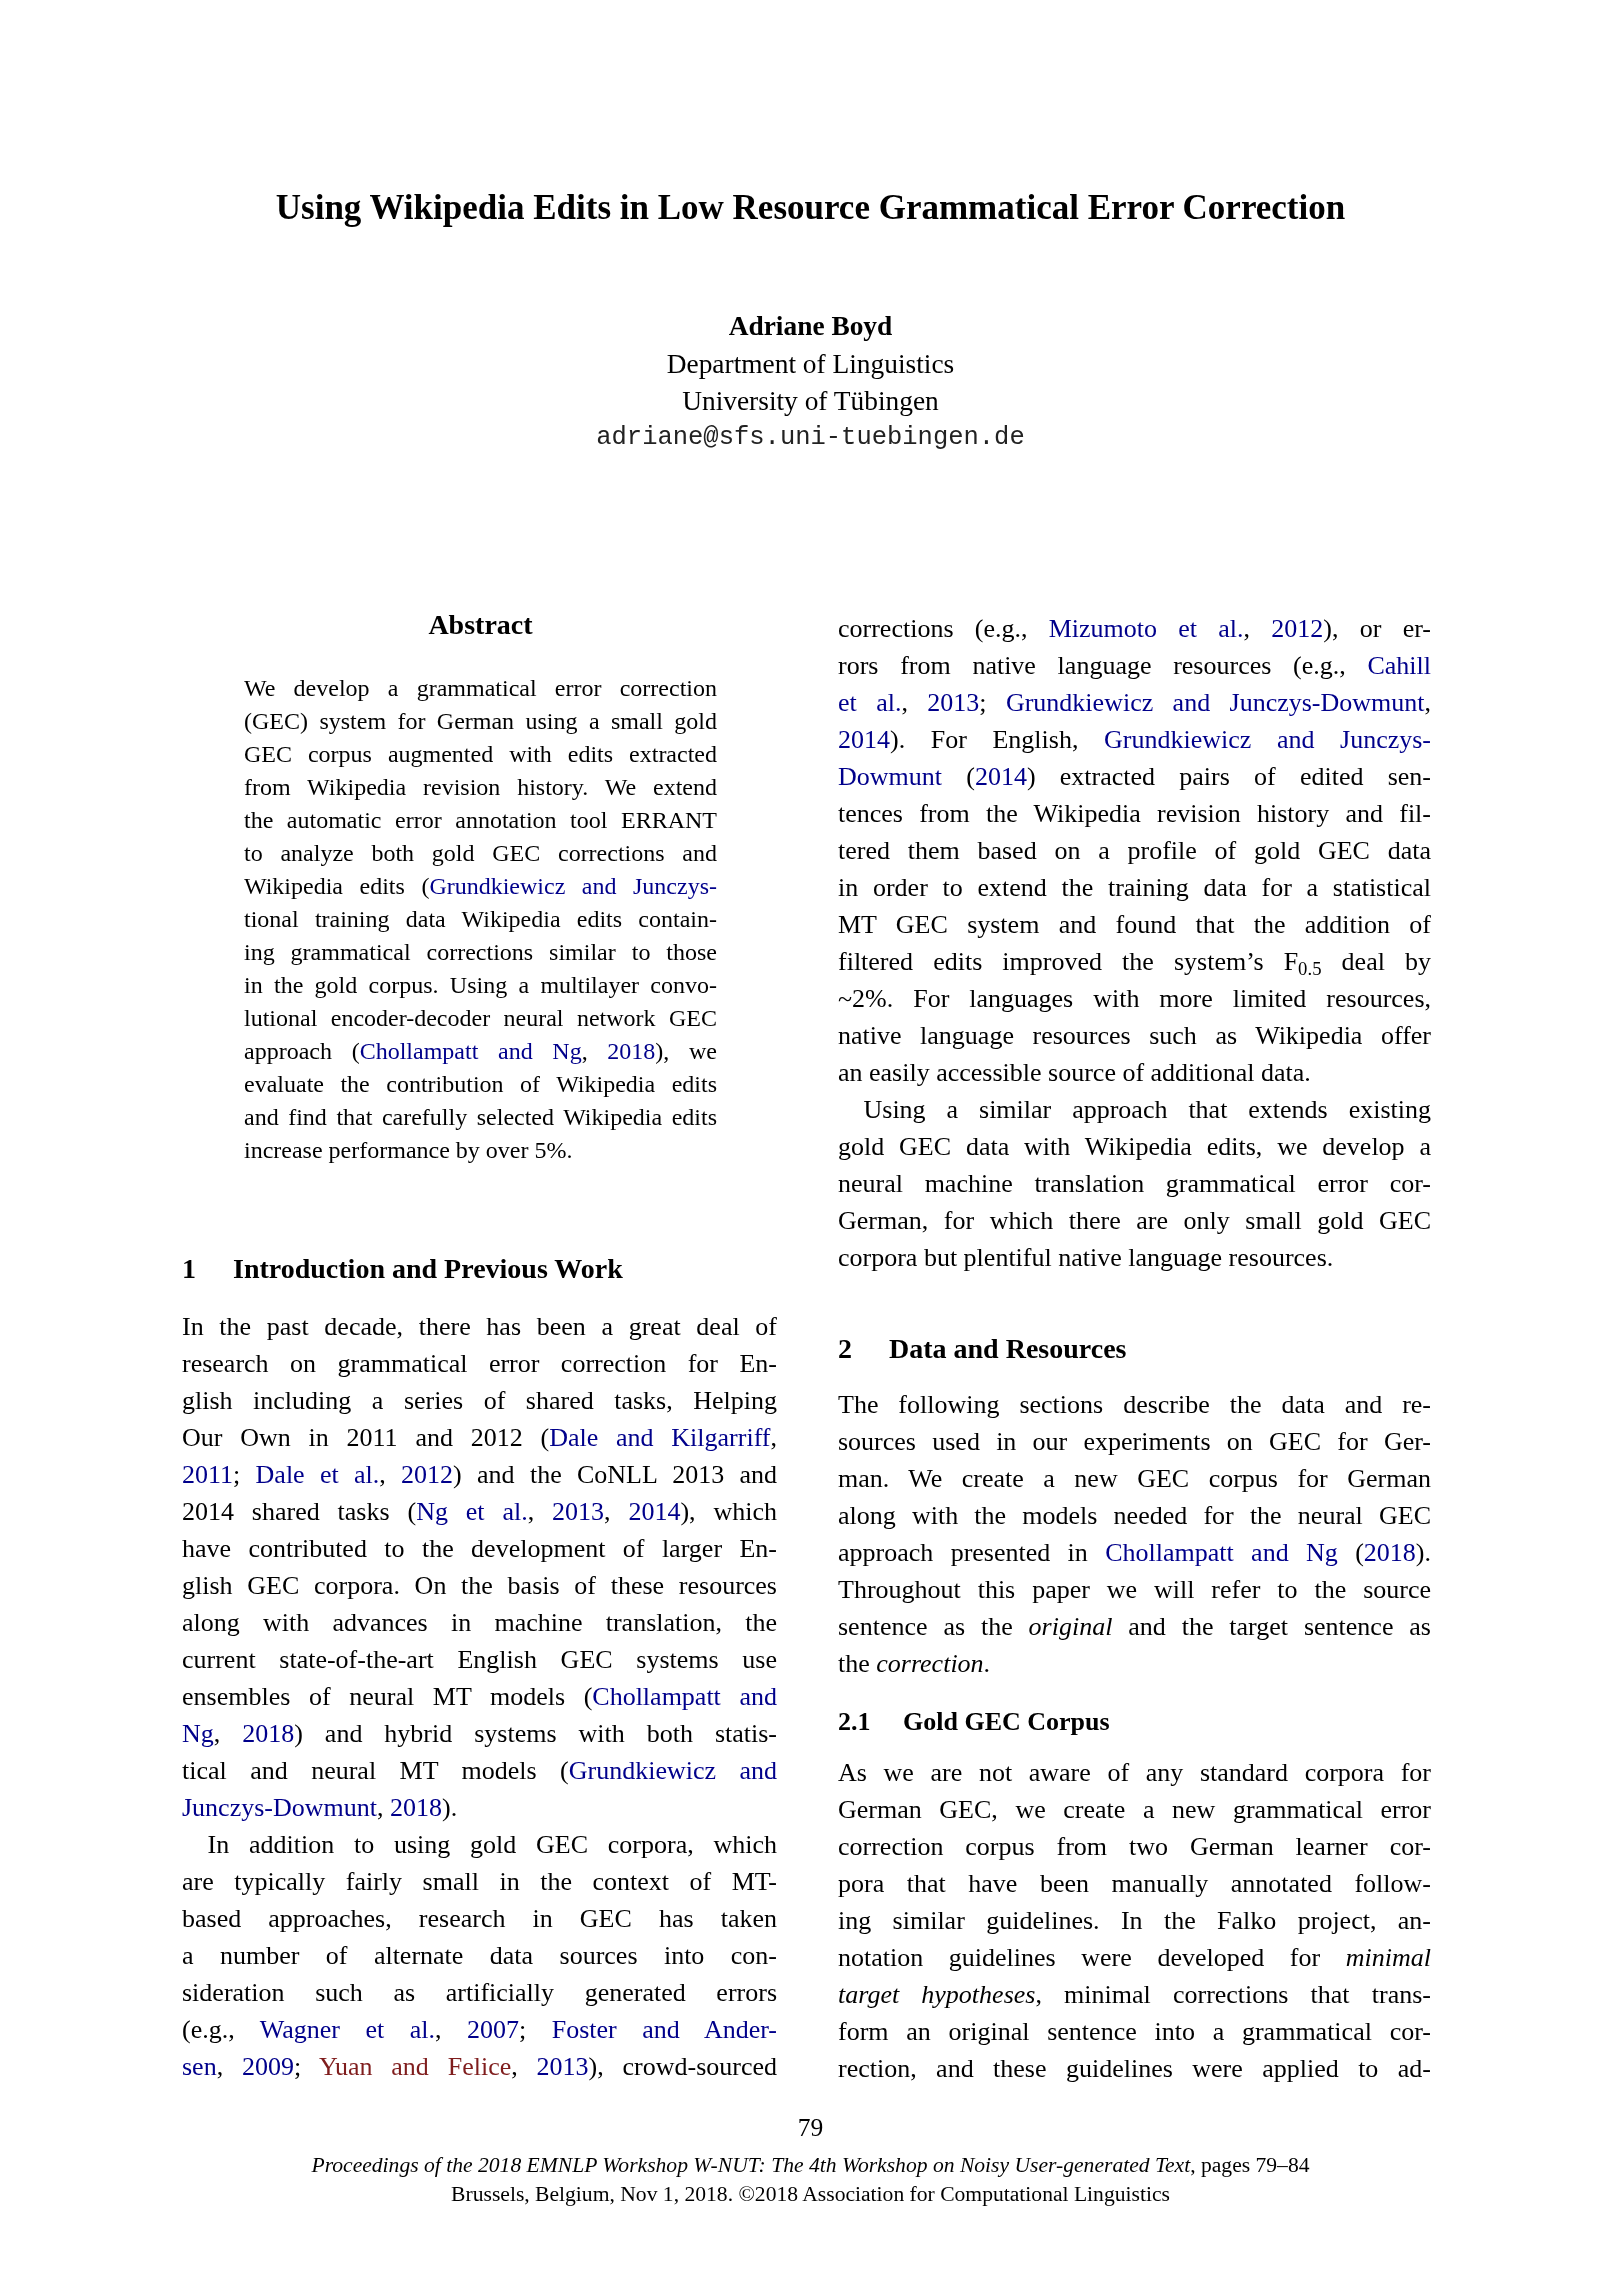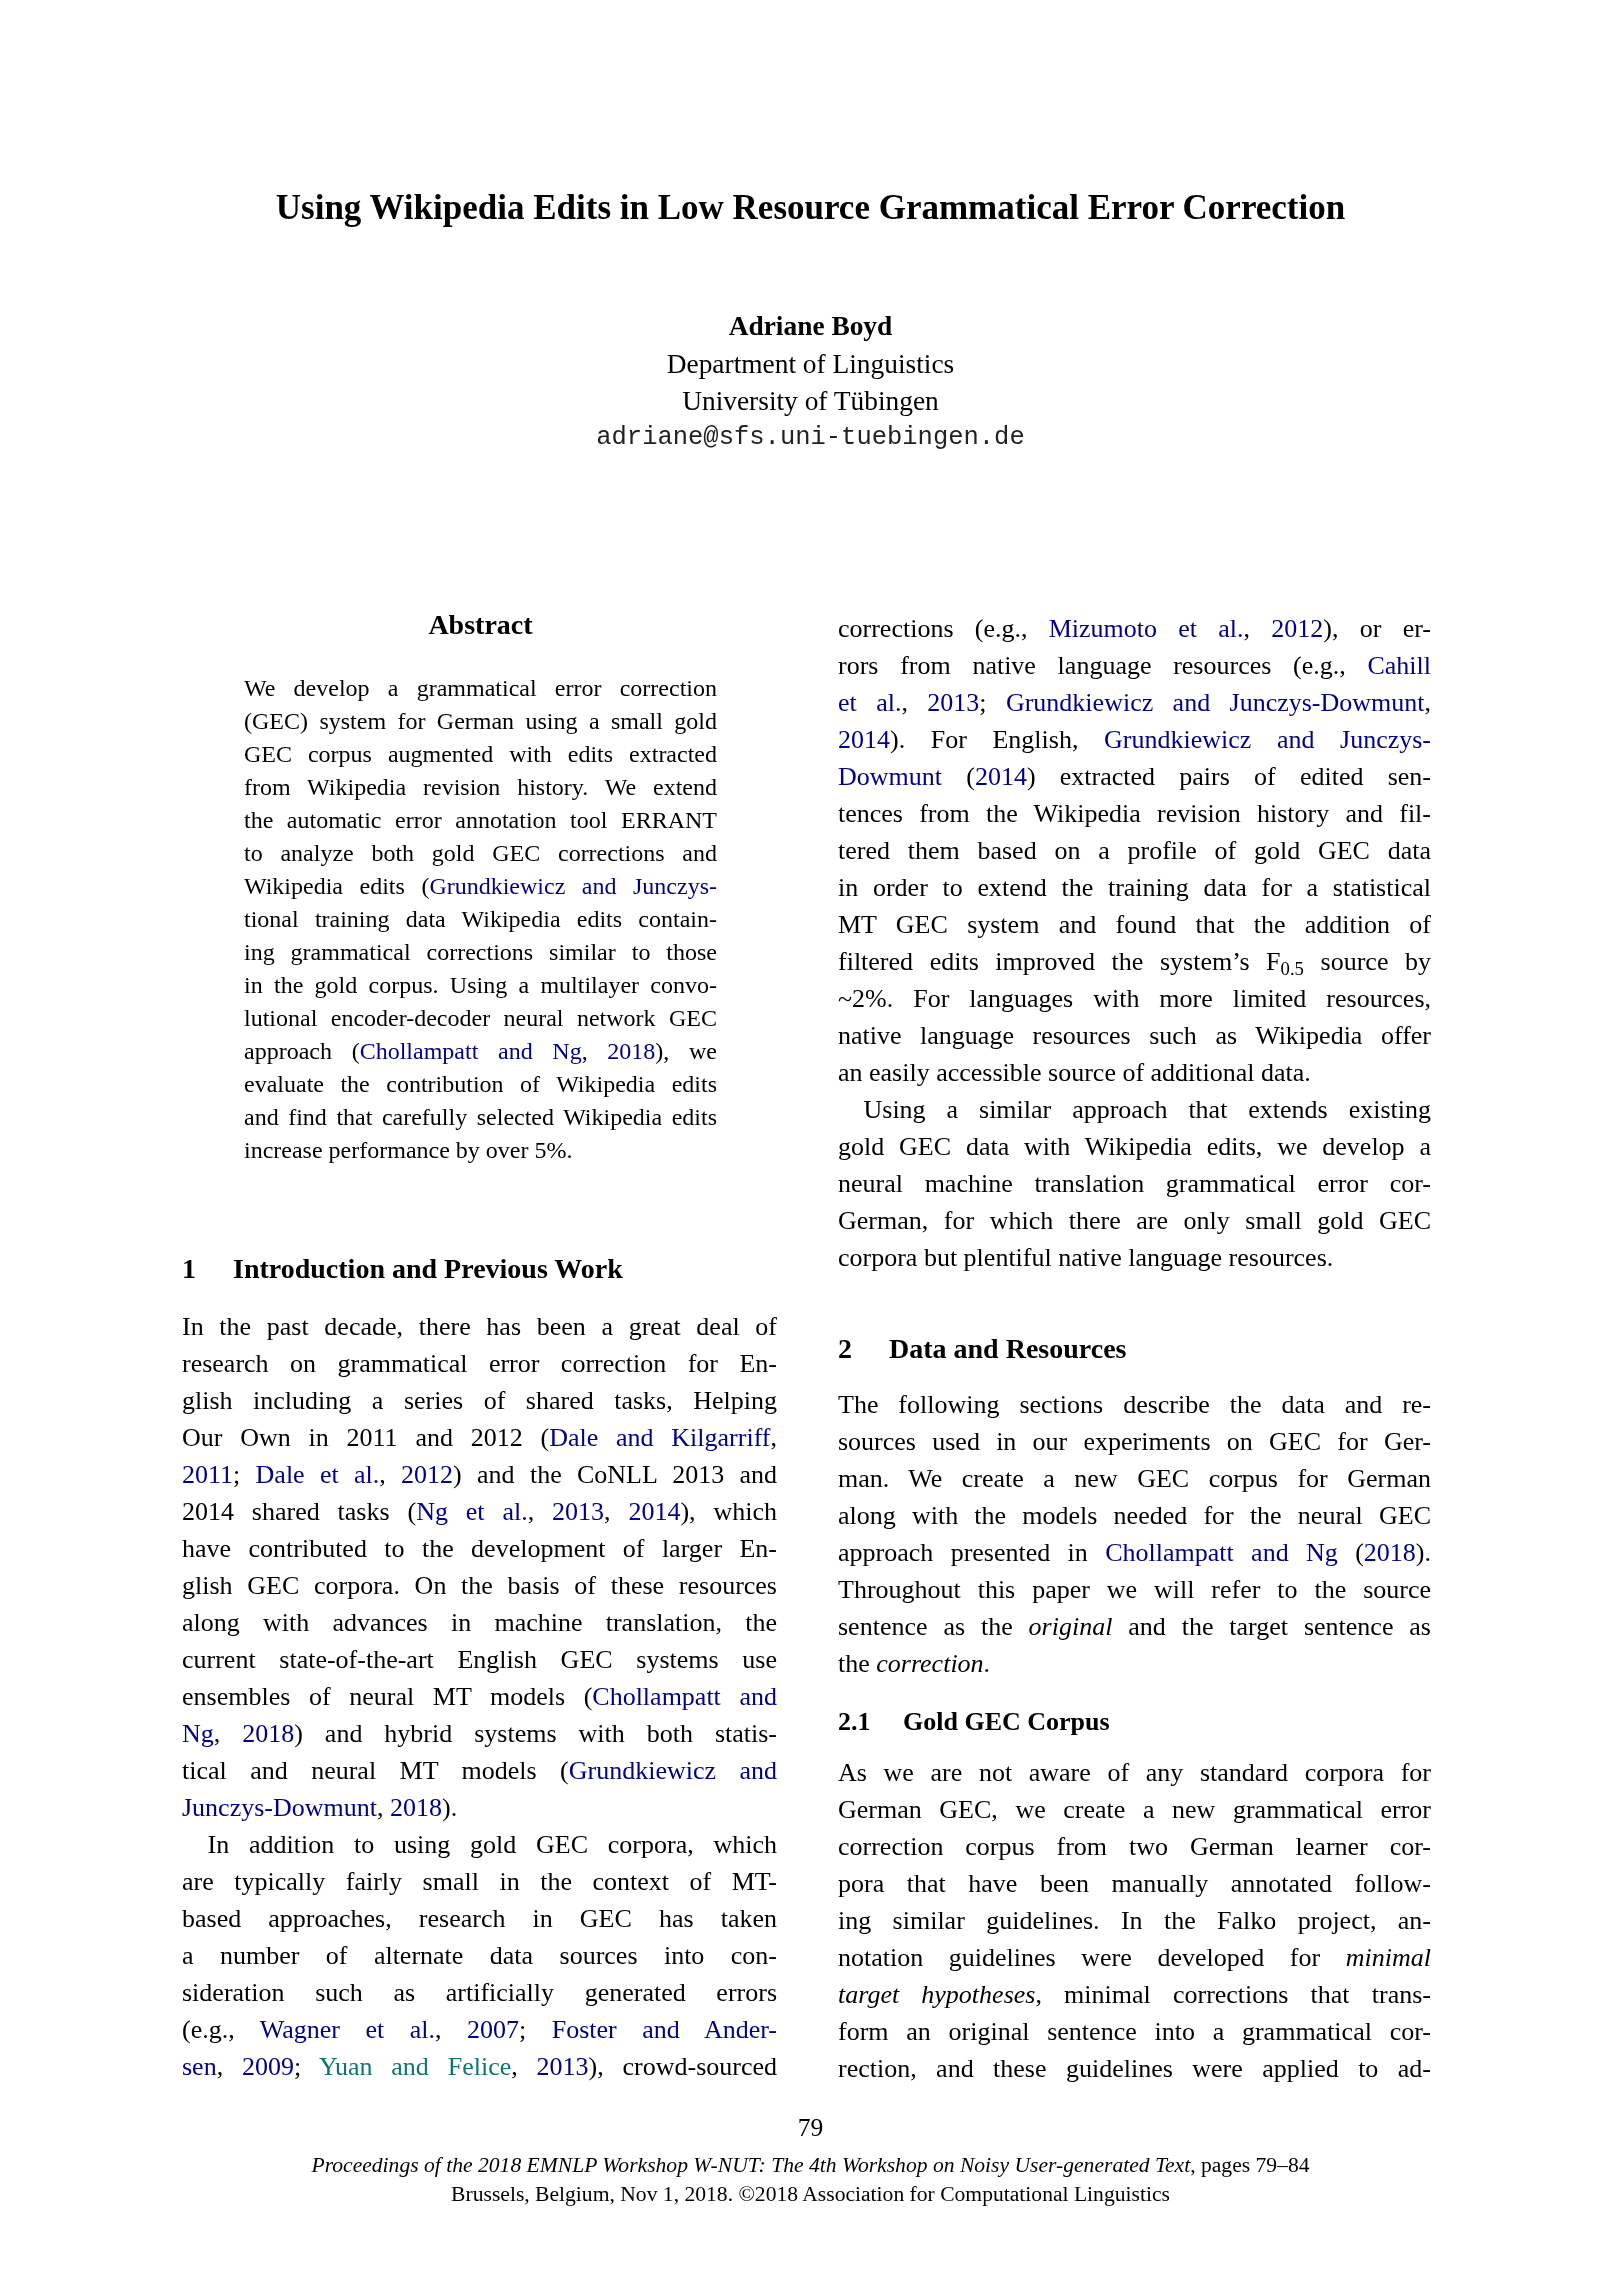--- a/index.html
+++ b/index.html
@@ -79,34 +79,34 @@
     <span class="line"><span>ensembles of neural MT models (</span><a class="cite" style="color: rgb(0, 0, 139);">Chollampatt and</a></span>
     <span class="line"><a class="cite" style="color: rgb(0, 0, 139);">Ng</a><span>, </span><a class="cite" style="color: rgb(0, 0, 139);">2018</a><span>) and hybrid systems with both statis-</span></span>
     <span class="line"><span>tical and neural MT models (</span><a class="cite" style="color: rgb(0, 0, 139);">Grundkiewicz and</a></span>
     <span class="line last"><a class="cite" style="color: rgb(0, 0, 139);">Junczys-Dowmunt</a><span>, </span><a class="cite" style="color: rgb(0, 0, 139);">2018</a><span>).</span></span>
     <span class="line indent"><span>In addition to using gold GEC corpora, which</span></span>
     <span class="line"><span>are typically fairly small in the context of MT-</span></span>
     <span class="line"><span>based approaches, research in GEC has taken</span></span>
     <span class="line"><span>a number of alternate data sources into con-</span></span>
     <span class="line"><span>sideration such as artificially generated errors</span></span>
     <span class="line"><span>(e.g., </span><a class="cite" style="color: rgb(0, 0, 139);">Wagner et al.</a><span>, </span><a class="cite" style="color: rgb(0, 0, 139);">2007</a><span>; </span><a class="cite" style="color: rgb(0, 0, 139);">Foster and Ander-</a></span>
-    <span class="line"><a class="cite" style="color: rgb(0, 0, 139);">sen</a><span>, </span><a class="cite" style="color: rgb(0, 0, 139);">2009</a><span>; </span><a class="cite" style="color: #0f766e;">Yuan and Felice</a><span>, </span><a class="cite" style="color: rgb(0, 0, 139);">2013</a><span>), crowd-sourced</span></span>
+    <span class="line"><a class="cite" style="color: rgb(0, 0, 139);">sen</a><span>, </span><a class="cite" style="color: rgb(0, 0, 139);">2009</a><span>; </span><a class="cite" style="color: #7f1d1d;">Yuan and Felice</a><span>, </span><a class="cite" style="color: rgb(0, 0, 139);">2013</a><span>), crowd-sourced</span></span>
   </div>
 
 <div class="abs col-right body" style="top:610px;">
     <span class="line"><span>corrections (e.g., </span><a class="cite" style="color: rgb(0, 0, 139);">Mizumoto et al.</a><span>, </span><a class="cite" style="color: rgb(0, 0, 139);">2012</a><span>), or er-</span></span>
     <span class="line"><span>rors from native language resources (e.g., </span><a class="cite" style="color: rgb(0, 0, 139);">Cahill</a></span>
     <span class="line"><a class="cite" style="color: rgb(0, 0, 139);">et al.</a><span>, </span><a class="cite" style="color: rgb(0, 0, 139);">2013</a><span>; </span><a class="cite" style="color: rgb(0, 0, 139);">Grundkiewicz and Junczys-Dowmunt</a><span>,</span></span>
     <span class="line"><a class="cite" style="color: rgb(0, 0, 139);">2014</a><span>).  For English, </span><a class="cite" style="color: rgb(0, 0, 139);">Grundkiewicz and Junczys-</a></span>
     <span class="line"><a class="cite" style="color: rgb(0, 0, 139);">Dowmunt</a><span> (</span><a class="cite" style="color: rgb(0, 0, 139);">2014</a><span>) extracted pairs of edited sen-</span></span>
     <span class="line"><span>tences from the Wikipedia revision history and fil-</span></span>
     <span class="line"><span>tered them based on a profile of gold GEC data</span></span>
     <span class="line"><span>in order to extend the training data for a statistical</span></span>
     <span class="line"><span>MT GEC system and found that the addition of</span></span>
-    <span class="line"><span>filtered edits improved the system’s F</span><sub>0.5</sub><span> source by</span></span>
+    <span class="line"><span>filtered edits improved the system’s F</span><sub>0.5</sub><span> deal by</span></span>
     <span class="line"><span>~2%. For languages with more limited resources,</span></span>
     <span class="line"><span>native language resources such as Wikipedia offer</span></span>
     <span class="line last"><span>an easily accessible source of additional data.</span></span>
     <span class="line indent"><span>Using a similar approach that extends existing</span></span>
     <span class="line"><span>gold GEC data with Wikipedia edits, we develop a</span></span>
     <span class="line"><span>neural machine translation grammatical error cor-</span></span>
     <span class="line"><span>German, for which there are only small gold GEC</span></span>
     <span class="line last"><span>corpora but plentiful native language resources.</span></span>
   </div>
 

